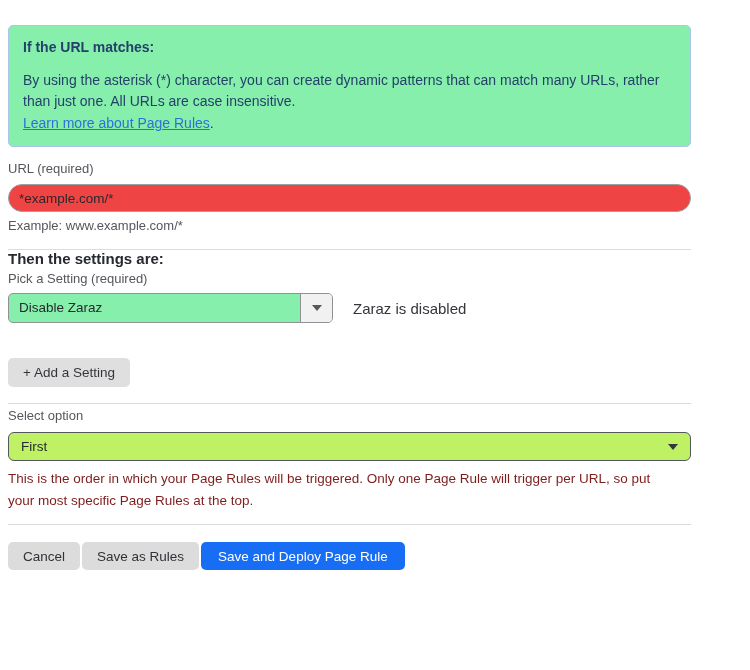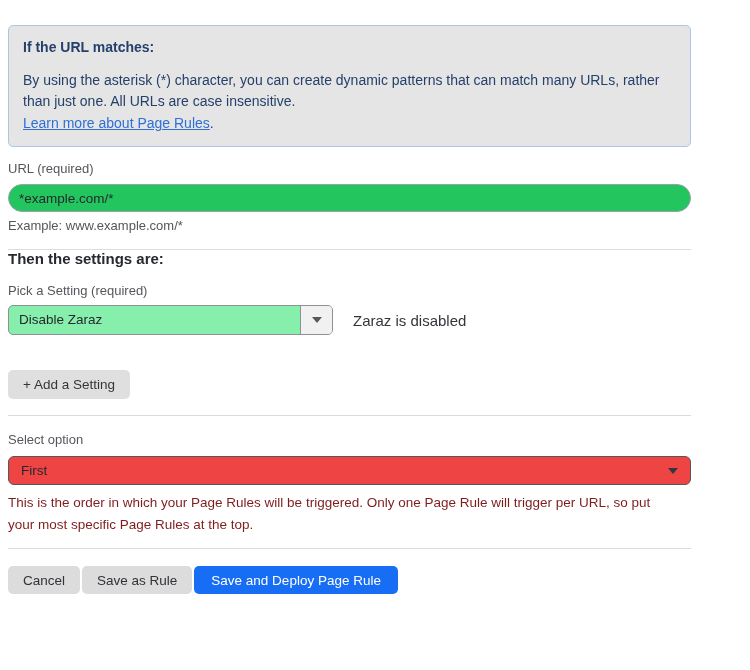--- a/index.html
+++ b/index.html
@@ -17,21 +17,21 @@
   .page-title {
     font-size: 17px;
     font-weight: 700;
     color: #232529;
     margin: 2px 0 0 2px;
     letter-spacing: 0.1px;
   }
 
   .info-box {
     margin-top: 15px;
-    background: #e5e5e5;
+    background: #86efac;
     border: 1px solid #a9c8e9;
     border-radius: 5px;
     padding: 11px 14px 12px 14px;
     font-size: 14px;
     line-height: 21px;
     color: #25406b;
   }
   .info-heading { font-weight: 700; }
   .info-body { margin-top: 12px; }
   .info-link-line { margin-top: 1px; }
@@ -46,21 +46,21 @@
     margin-top: 14px;
     font-size: 13px;
     color: #56565c;
   }
 
   .url-input {
     display: block;
     margin-top: 8px;
     width: 100%;
     height: 28px;
-    background: #22c55e;
+    background: #ef4444;
     border: 1px solid #99a1a9;
     border-radius: 14px;
     padding: 0 10px;
     font-family: "Liberation Sans", "DejaVu Sans", sans-serif;
     font-size: 13.5px;
     color: #26292e;
     outline: none;
   }
 
   .helper-text {
@@ -73,21 +73,21 @@
     border: none;
     border-top: 1px solid #dcdcdc;
     margin: 16px 0 0 0;
   }
 
   .section-heading {
     font-size: 15px;
     font-weight: 700;
     color: #26292e;
   }
-  .picker-label { margin-top: 16px; }
+  .picker-label { margin-top: 4px; }
 
   .setting-row {
     margin-top: 7px;
     display: flex;
     align-items: center;
   }
   .setting-select {
     width: 325px;
     height: 30px;
     background: #86efac;
@@ -136,21 +136,21 @@
     font-family: "Liberation Sans", "DejaVu Sans", sans-serif;
     font-size: 13.5px;
     color: #33363b;
     cursor: pointer;
   }
 
   .order-select {
     margin-top: 9px;
     width: 100%;
     height: 29px;
-    background: #ef4444;
+    background: #bef264;
     border: 1px solid #54575c;
     border-radius: 6px;
     display: flex;
     align-items: center;
     justify-content: space-between;
     padding: 0 12px;
     font-size: 13.5px;
     color: #26292e;
     cursor: pointer;
   }
@@ -227,17 +227,17 @@
     <span>First</span>
     <span class="tri-down"></span>
   </div>
 
   <div class="order-help">This is the order in which your Page Rules will be triggered. Only one Page Rule will trigger per URL, so put your most specific Page Rules at the top.</div>
 
   <hr class="divider divider-help">
 
   <div class="actions-row">
     <button class="btn btn-gray">Cancel</button>
-    <button class="btn btn-gray">Save as Rule</button>
+    <button class="btn btn-gray">Save as Rules</button>
     <button class="btn btn-primary">Save and Deploy Page Rule</button>
   </div>
 
 </div>
 
 </body></html>

